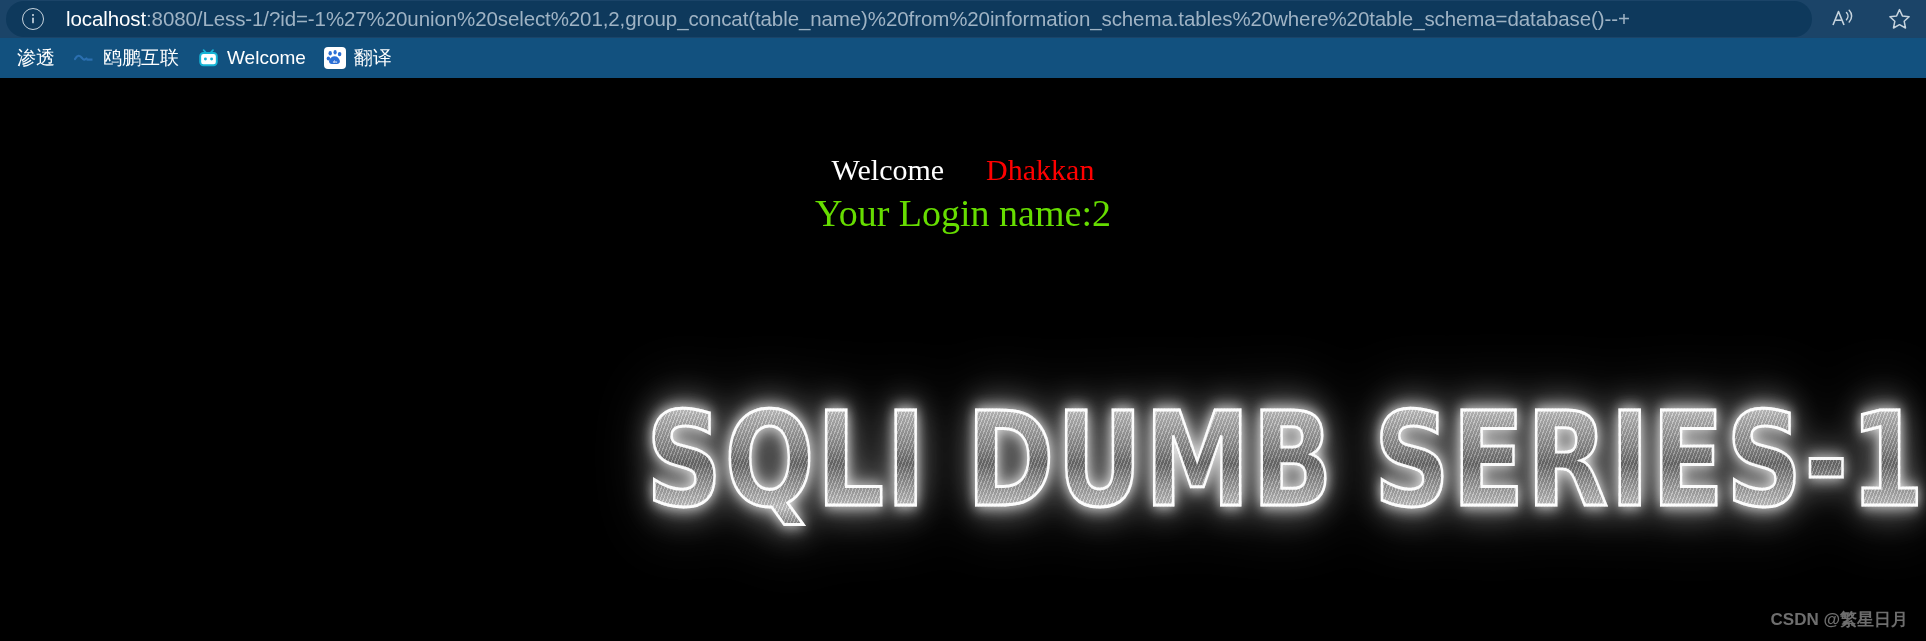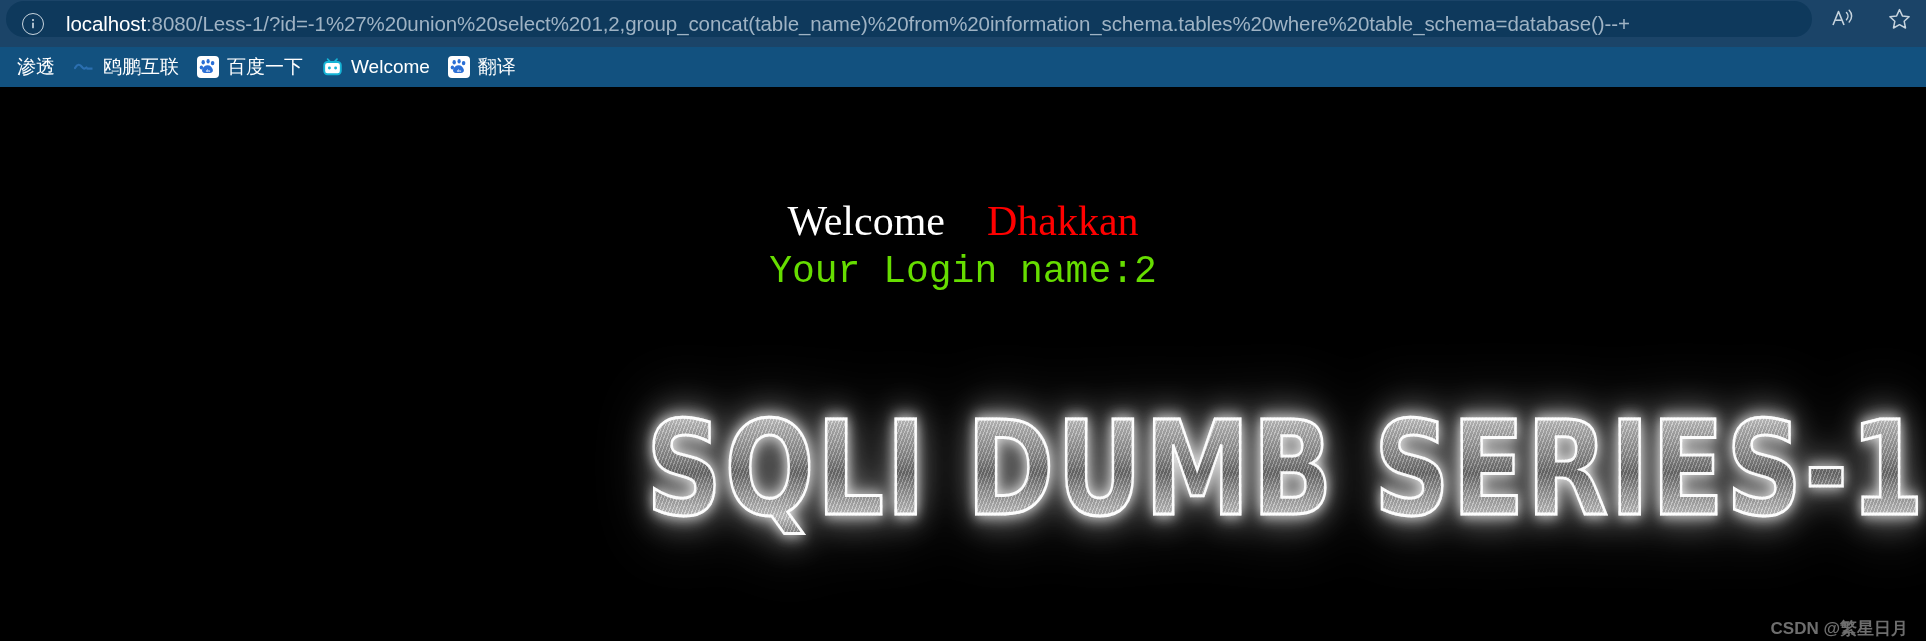--- a/index.html
+++ b/index.html
@@ -14,21 +14,21 @@
 
   
   .browser-chrome {
     width: 1926px;
     background: #1b4468;
   }
 
   
   .addressbar-row {
     position: relative;
-    height: 47px;
+    height: 38px;
     background: #1b4468;
     display: flex;
     align-items: center;
   }
   
   .omnibox {
     position: absolute;
     left: 6px;
     top: 1px;
     height: 36px;
@@ -131,31 +131,31 @@
 
   .center-col {
     position: absolute;
     left: 0;
     top: 0;
     width: 100%;
     text-align: center;
   }
 
   .welcome-line {
-    margin-top: 112px;
+    margin-top: 76px;
     font-family: "Liberation Serif", serif;
-    font-size: 42px;
+    font-size: 30px;
     line-height: 1.08;
     white-space: nowrap;
   }
   .welcome-word { color: #ffffff; }
   .welcome-name { color: #ff0000; padding-left: 42px; }
 
   .info-line {
-    font-family: Liberation Mono, monospace;
+    font-family: Liberation Serif, serif;
     font-size: 38px;
     line-height: 1.08;
     color: #66dd00;
     margin-top: 7px;
     white-space: nowrap;
   }
 
   
   .banner-wrap {
     position: absolute;
@@ -257,58 +257,45 @@
     <div class="bm">
       <span class="bm-ico ico-blue">
         <svg width="20" height="16" viewBox="0 0 20 16">
           <path d="M1 9 q3.5 -6 7 -1 q2 3 4.5 0.5" stroke="#2b6fb0" stroke-width="2.2" fill="none" stroke-linecap="round"></path>
           <rect x="12.5" y="8.5" width="6" height="2.2" fill="#2b6fb0"></rect>
         </svg>
       </span>
       <span class="bm-label">鸥鹏互联</span>
     </div>
 
+
+    <div class="bm">
+      <span class="bm-ico ico-tv">
+        <svg width="21" height="20" viewBox="0 0 21 20">
+          <path d="M5.6 2.2 L8.4 5.0" stroke="#16b4d6" stroke-width="1.7" stroke-linecap="round"></path>
+          <path d="M15.0 2.2 L12.2 5.0" stroke="#16b4d6" stroke-width="1.7" stroke-linecap="round"></path>
+          <rect x="2.2" y="5.0" width="16.6" height="12.2" rx="3.2" fill="#ffffff" stroke="#16b4d6" stroke-width="1.9"></rect>
+          <circle cx="7.4" cy="11.0" r="1.45" fill="#16b4d6"></circle>
+          <circle cx="13.6" cy="11.0" r="1.45" fill="#16b4d6"></circle>
+        </svg>
+      </span>
+      <span class="bm-label">Welcome</span>
+    </div>
+
     <div class="bm">
       <span class="bm-ico ico-baidu">
         <svg width="18" height="18" viewBox="0 0 18 18">
           <ellipse cx="4.2" cy="4.3" rx="1.7" ry="2.3" fill="#2b6fd6"></ellipse>
           <ellipse cx="9.1" cy="3.2" rx="1.6" ry="2.2" fill="#2b6fd6"></ellipse>
           <ellipse cx="13.6" cy="5.1" rx="1.8" ry="2.2" fill="#2b6fd6"></ellipse>
           <ellipse cx="2.4" cy="9.4" rx="1.7" ry="2.0" fill="#2b6fd6"></ellipse>
           <path d="M8.6 7.2 c2.6 0 4.6 2.2 5.2 4.2 c0.6 2.1 -0.9 3.6 -2.9 3.6 h-5 c-2.0 0 -3.4 -1.6 -2.7 -3.7 c0.7 -2.0 2.8 -4.1 5.4 -4.1 z" fill="#2b6fd6"></path>
           <text x="9" y="14.2" font-size="4.2" fill="#ffffff" text-anchor="middle" font-family="Liberation Sans, sans-serif">du</text>
         </svg>
       </span>
-      <span class="bm-label">百度一下</span>
-    </div>
-
-    <div class="bm">
-      <span class="bm-ico ico-tv">
-        <svg width="21" height="20" viewBox="0 0 21 20">
-          <path d="M5.6 2.2 L8.4 5.0" stroke="#16b4d6" stroke-width="1.7" stroke-linecap="round"></path>
-          <path d="M15.0 2.2 L12.2 5.0" stroke="#16b4d6" stroke-width="1.7" stroke-linecap="round"></path>
-          <rect x="2.2" y="5.0" width="16.6" height="12.2" rx="3.2" fill="#ffffff" stroke="#16b4d6" stroke-width="1.9"></rect>
-          <circle cx="7.4" cy="11.0" r="1.45" fill="#16b4d6"></circle>
-          <circle cx="13.6" cy="11.0" r="1.45" fill="#16b4d6"></circle>
-        </svg>
-      </span>
-      <span class="bm-label">Welcome</span>
-    </div>
-
-    <div class="bm">
-      <span class="bm-ico ico-baidu">
-        <svg width="18" height="18" viewBox="0 0 18 18">
-          <ellipse cx="4.2" cy="4.3" rx="1.7" ry="2.3" fill="#2b6fd6"></ellipse>
-          <ellipse cx="9.1" cy="3.2" rx="1.6" ry="2.2" fill="#2b6fd6"></ellipse>
-          <ellipse cx="13.6" cy="5.1" rx="1.8" ry="2.2" fill="#2b6fd6"></ellipse>
-          <ellipse cx="2.4" cy="9.4" rx="1.7" ry="2.0" fill="#2b6fd6"></ellipse>
-          <path d="M8.6 7.2 c2.6 0 4.6 2.2 5.2 4.2 c0.6 2.1 -0.9 3.6 -2.9 3.6 h-5 c-2.0 0 -3.4 -1.6 -2.7 -3.7 c0.7 -2.0 2.8 -4.1 5.4 -4.1 z" fill="#2b6fd6"></path>
-          <text x="9" y="14.2" font-size="4.2" fill="#ffffff" text-anchor="middle" font-family="Liberation Sans, sans-serif">du</text>
-        </svg>
-      </span>
       <span class="bm-label">翻译</span>
     </div>
 
   </div>
 </div>
 
 <div class="page">
 
   <div class="center-col">
     <div class="welcome-line">

